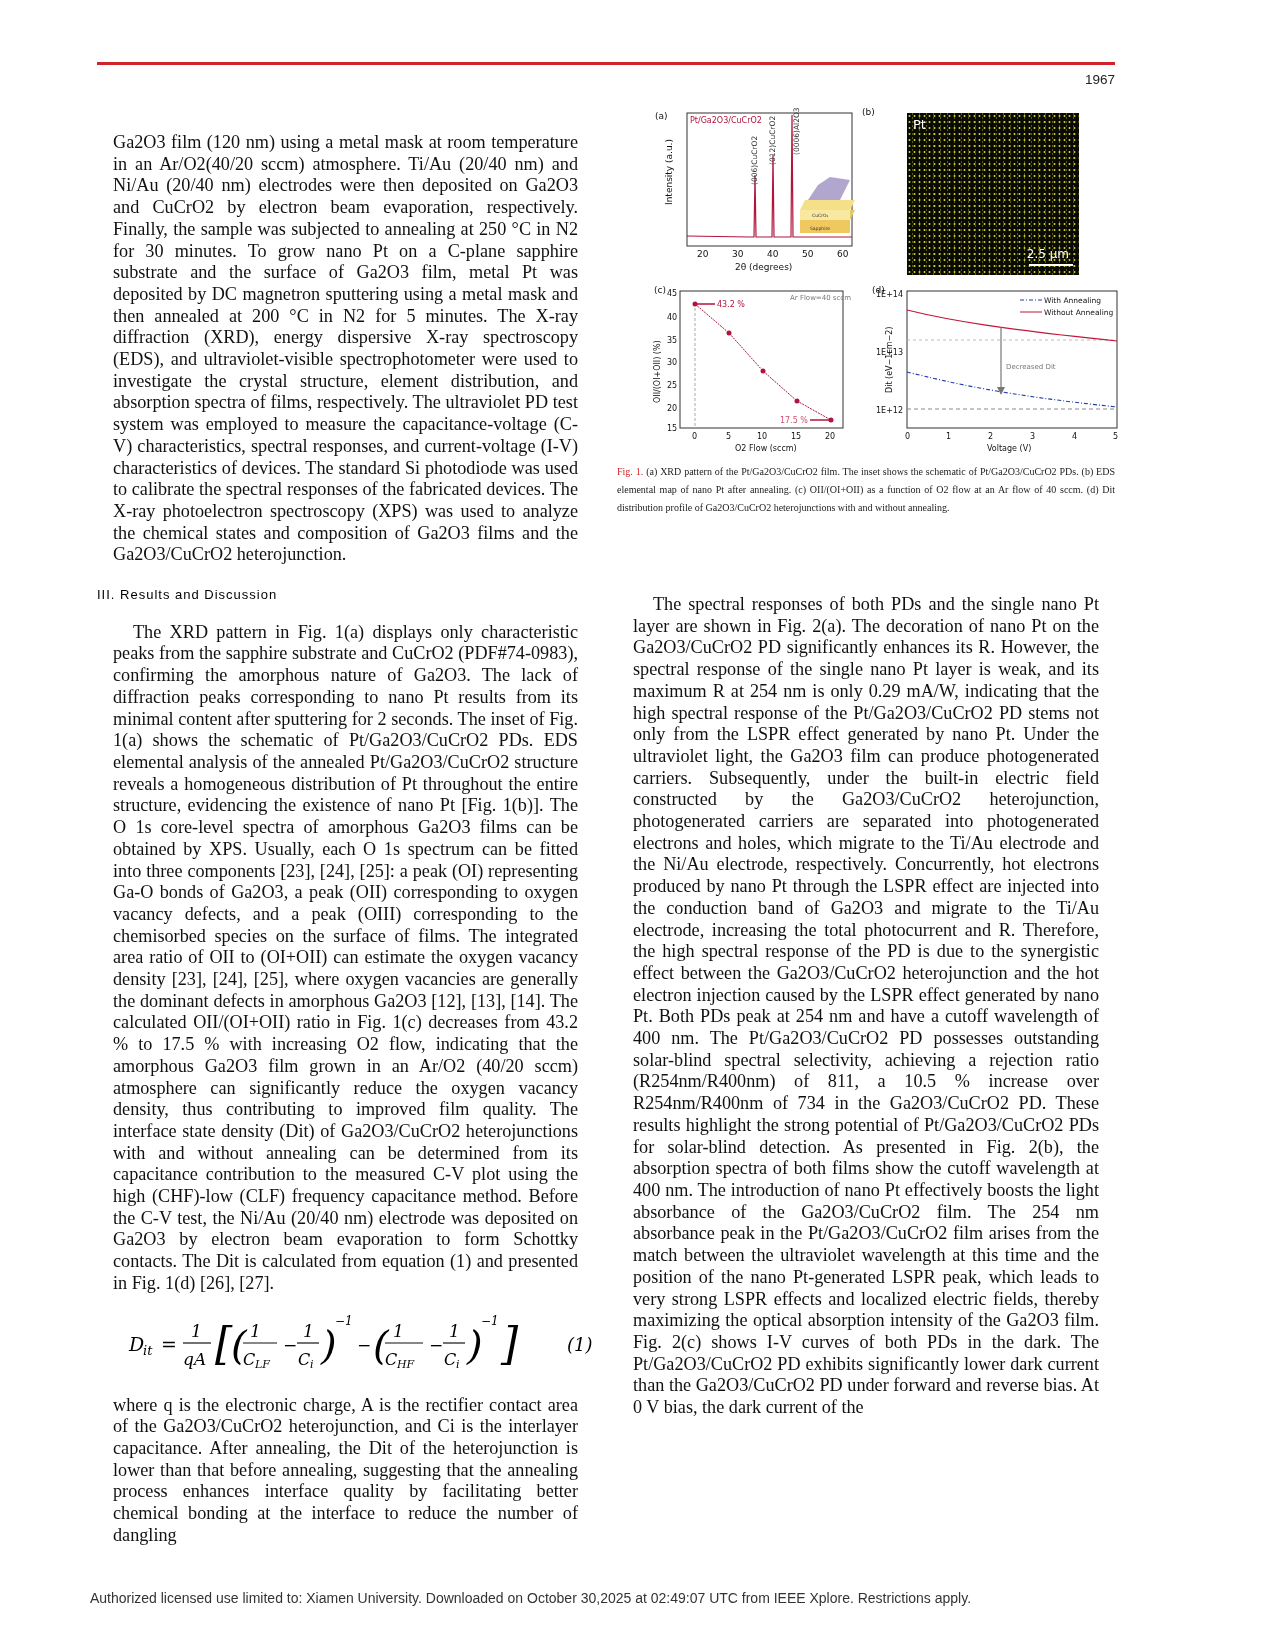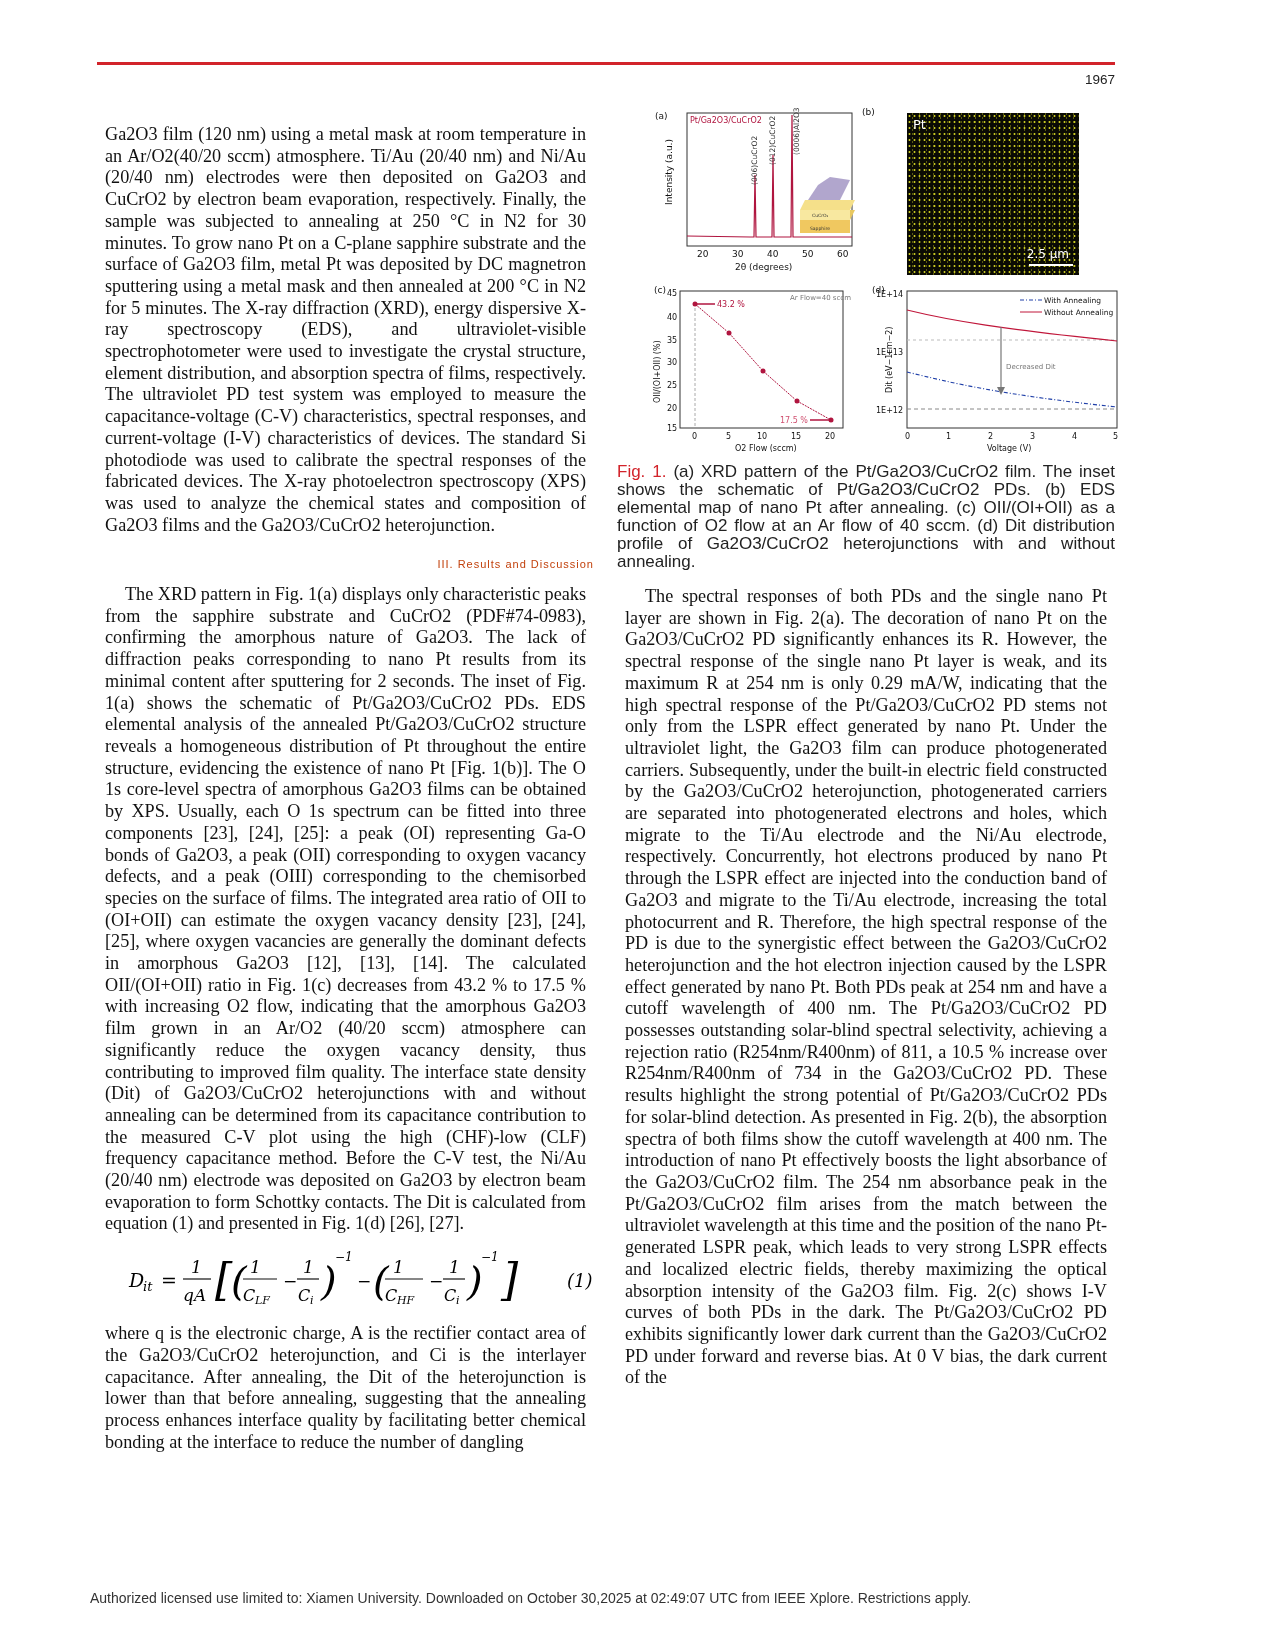--- a/index.html
+++ b/index.html
@@ -4,30 +4,30 @@
 <style>
   html, body { margin:0; padding:0; background:#ffffff; }
   body { width:1275px; height:1650px; position:relative; overflow:hidden;
          font-family:"Liberation Serif", serif; color:#111; }
   .header { position:absolute; left:97px; top:40px; width:1018px; height:22px;
             font-family:"Liberation Sans", sans-serif; font-size:13.5px; color:#222; }
   .header .title { position:absolute; left:0; top:0; letter-spacing:0.1px; }
   .header .pageno { position:absolute; right:0; top:0;margin-top:32px; }
   .header-rule { position:absolute; left:97px; top:62px; width:1018px; height:3px; background:#d2232a; }
   .col { position:absolute; font-size:18.2px; line-height:21.7px; text-align:justify; }
-  .col p { margin:8px; }
+  .col p { margin:16px; }
   .col .indent { text-indent:20px; }
   .left { left:97px; top:116px; width:497px; }
   .right { left:617px; width:498px; }
-  .section-head { text-align:right; color:#c2410c; font-family:"Liberation Sans", sans-serif;
-                  font-size:11px; letter-spacing:1px; margin:18px 0 6px 0; }
+  .section-head { text-align:left; color:#000000; font-family:"Liberation Sans", sans-serif;
+                  font-size:13px; letter-spacing:1px; margin:18px 0 6px 0; }
   .eq { position:relative; height:68px; margin:12px 0 6px 0; font-style:italic; font-size:19px; }
   .eq svg { position:absolute; left:0; top:0; }
   .caption { position:absolute; left:617px; top:463px; width:498px;
-             font-family:Liberation Sans, sans-serif; font-size:17px; line-height:18px; color:#222; text-align:justify; }
+             font-family:Liberation Serif, serif; font-size:10px; line-height:18px; color:#222; text-align:justify; }
   .caption .lbl { color:#d2232a; }
   .footer { position:absolute; left:0; width:1061px; top:1590px; text-align:center;
             font-family:"Liberation Sans", sans-serif; font-size:14px; color:#333; }
   .figure { position:absolute; left:640px; top:105px; width:480px; height:355px; }
   .panel { position:absolute; }
   .panel text { font-family:"DejaVu Sans", sans-serif; }
 </style>
 </head>
 <body>
 

